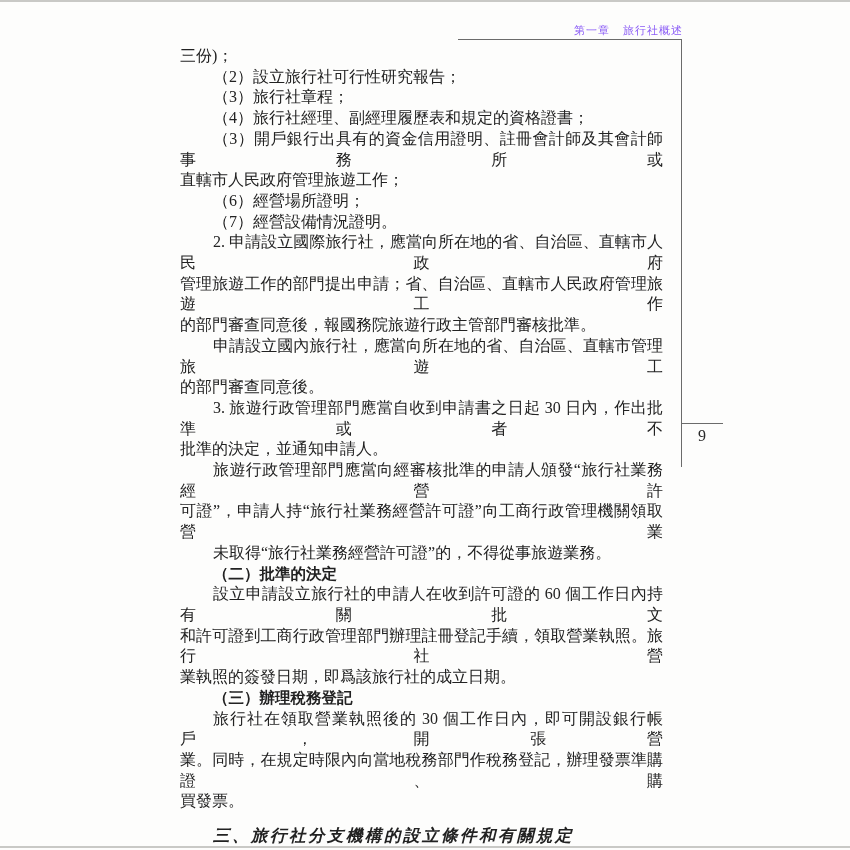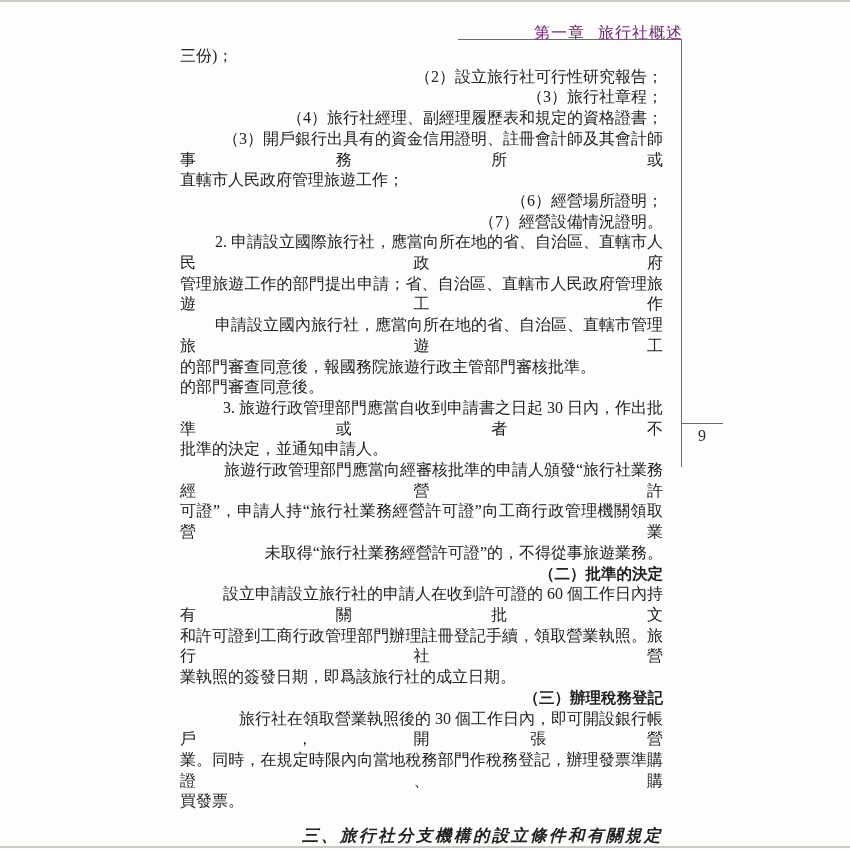--- a/index.html
+++ b/index.html
@@ -8,41 +8,41 @@
     background:#fdfdfc;
     font-family:"Liberation Serif","DejaVu Serif",serif;
     color:#1f1f1f;
   }
   .edge{position:absolute;left:0;width:850px;height:2px;background:#c9c9c6;}
   .edge.top{top:0;}
   .edge.bottom{top:846px;}
 
   .running-head{
     position:absolute;top:23px;right:167px;
-    font-size:16px;letter-spacing:1px;color:#701a75;white-space:nowrap;margin-left:36px;
+    font-size:11px;letter-spacing:1px;color:#8b5cf6;white-space:nowrap;margin-left:36px;
   }
   .running-head .gap{display:inline-block;width:13px;}
 
   .rule{position:absolute;background:#6b6b6b;}
   .head-rule{left:458px;top:39px;width:224px;height:1px;}
   .side-rule{left:681px;top:39px;width:1px;height:428px;}
   .page-tick{left:681px;top:423px;width:42px;height:1px;}
 
   .page-num{
     position:absolute;left:681px;top:427px;width:42px;
     text-align:center;font-size:16px;color:#2a2a2a;
   }
 
   .text-column{
     position:absolute;left:180px;top:46px;width:483px;
     font-size:16px;color:#222;
   }
   .ln{line-height:20.7px;min-height:20.7px;text-align:left;}
   .jf{text-align:justify;text-align-last:justify;}
-  .ind{text-indent:33px;text-align:right;}
+  .ind{text-indent:33px;}
   .bold{font-weight:bold;font-family:"Liberation Sans","DejaVu Sans",sans-serif;font-size:15.5px;}
   .kai{
     font-weight:bold;font-style:italic;
     font-size:16.5px;letter-spacing:2.5px;
     margin-top:14px;margin-bottom:6px;
   }
 </style>
 </head>
 <body>
 
@@ -63,22 +63,22 @@
     <div class="ln">三份)；</div>
     <div class="ln ind">（2）設立旅行社可行性研究報告；</div>
     <div class="ln ind">（3）旅行社章程；</div>
     <div class="ln ind">（4）旅行社經理、副經理履歷表和規定的資格證書；</div>
     <div class="ln ind jf">（3）開戶銀行出具有的資金信用證明、註冊會計師及其會計師事務所或</div>
     <div class="ln">直轄市人民政府管理旅遊工作；</div>
     <div class="ln ind">（6）經營場所證明；</div>
     <div class="ln ind">（7）經營設備情況證明。</div>
     <div class="ln ind jf">2. 申請設立國際旅行社，應當向所在地的省、自治區、直轄市人民政府</div>
     <div class="ln jf">管理旅遊工作的部門提出申請；省、自治區、直轄市人民政府管理旅遊工作</div>
+    <div class="ln">的部門審查同意後，報國務院旅遊行政主管部門審核批準。</div>
     <div class="ln ind jf">申請設立國內旅行社，應當向所在地的省、自治區、直轄市管理旅遊工</div>
-    <div class="ln">的部門審查同意後，報國務院旅遊行政主管部門審核批準。</div>
     <div class="ln">的部門審查同意後。</div>
     <div class="ln ind jf">3. 旅遊行政管理部門應當自收到申請書之日起 30 日內，作出批準或者不</div>
     <div class="ln">批準的決定，並通知申請人。</div>
     <div class="ln ind jf">旅遊行政管理部門應當向經審核批準的申請人頒發“旅行社業務經營許</div>
     <div class="ln jf">可證”，申請人持“旅行社業務經營許可證”向工商行政管理機關領取營業</div>
     <div class="ln ind">未取得“旅行社業務經營許可證”的，不得從事旅遊業務。</div>
     <div class="ln ind bold">（二）批準的決定</div>
     <div class="ln ind jf">設立申請設立旅行社的申請人在收到許可證的 60 個工作日內持有關批文</div>
     <div class="ln jf">和許可證到工商行政管理部門辦理註冊登記手續，領取營業執照。旅行社營</div>
     <div class="ln">業執照的簽發日期，即爲該旅行社的成立日期。</div>

